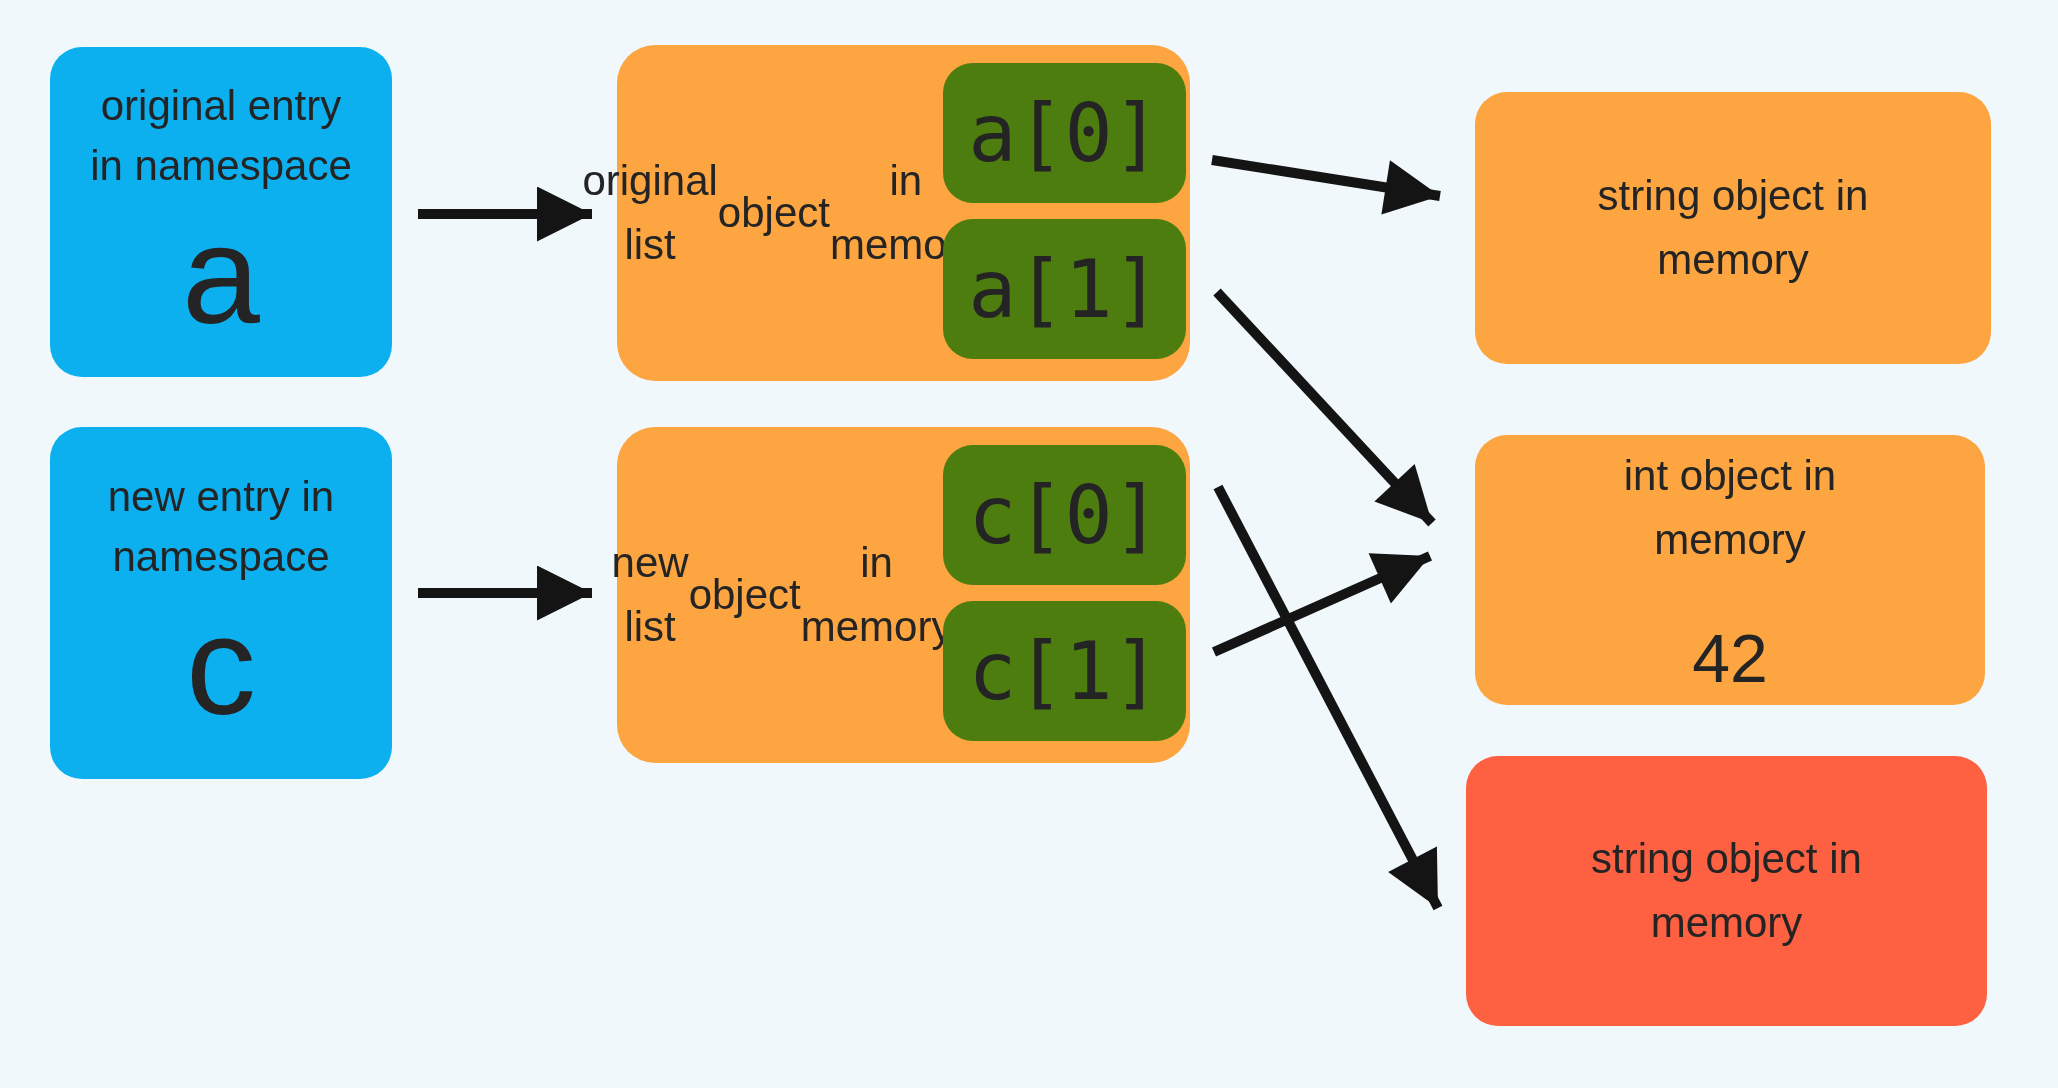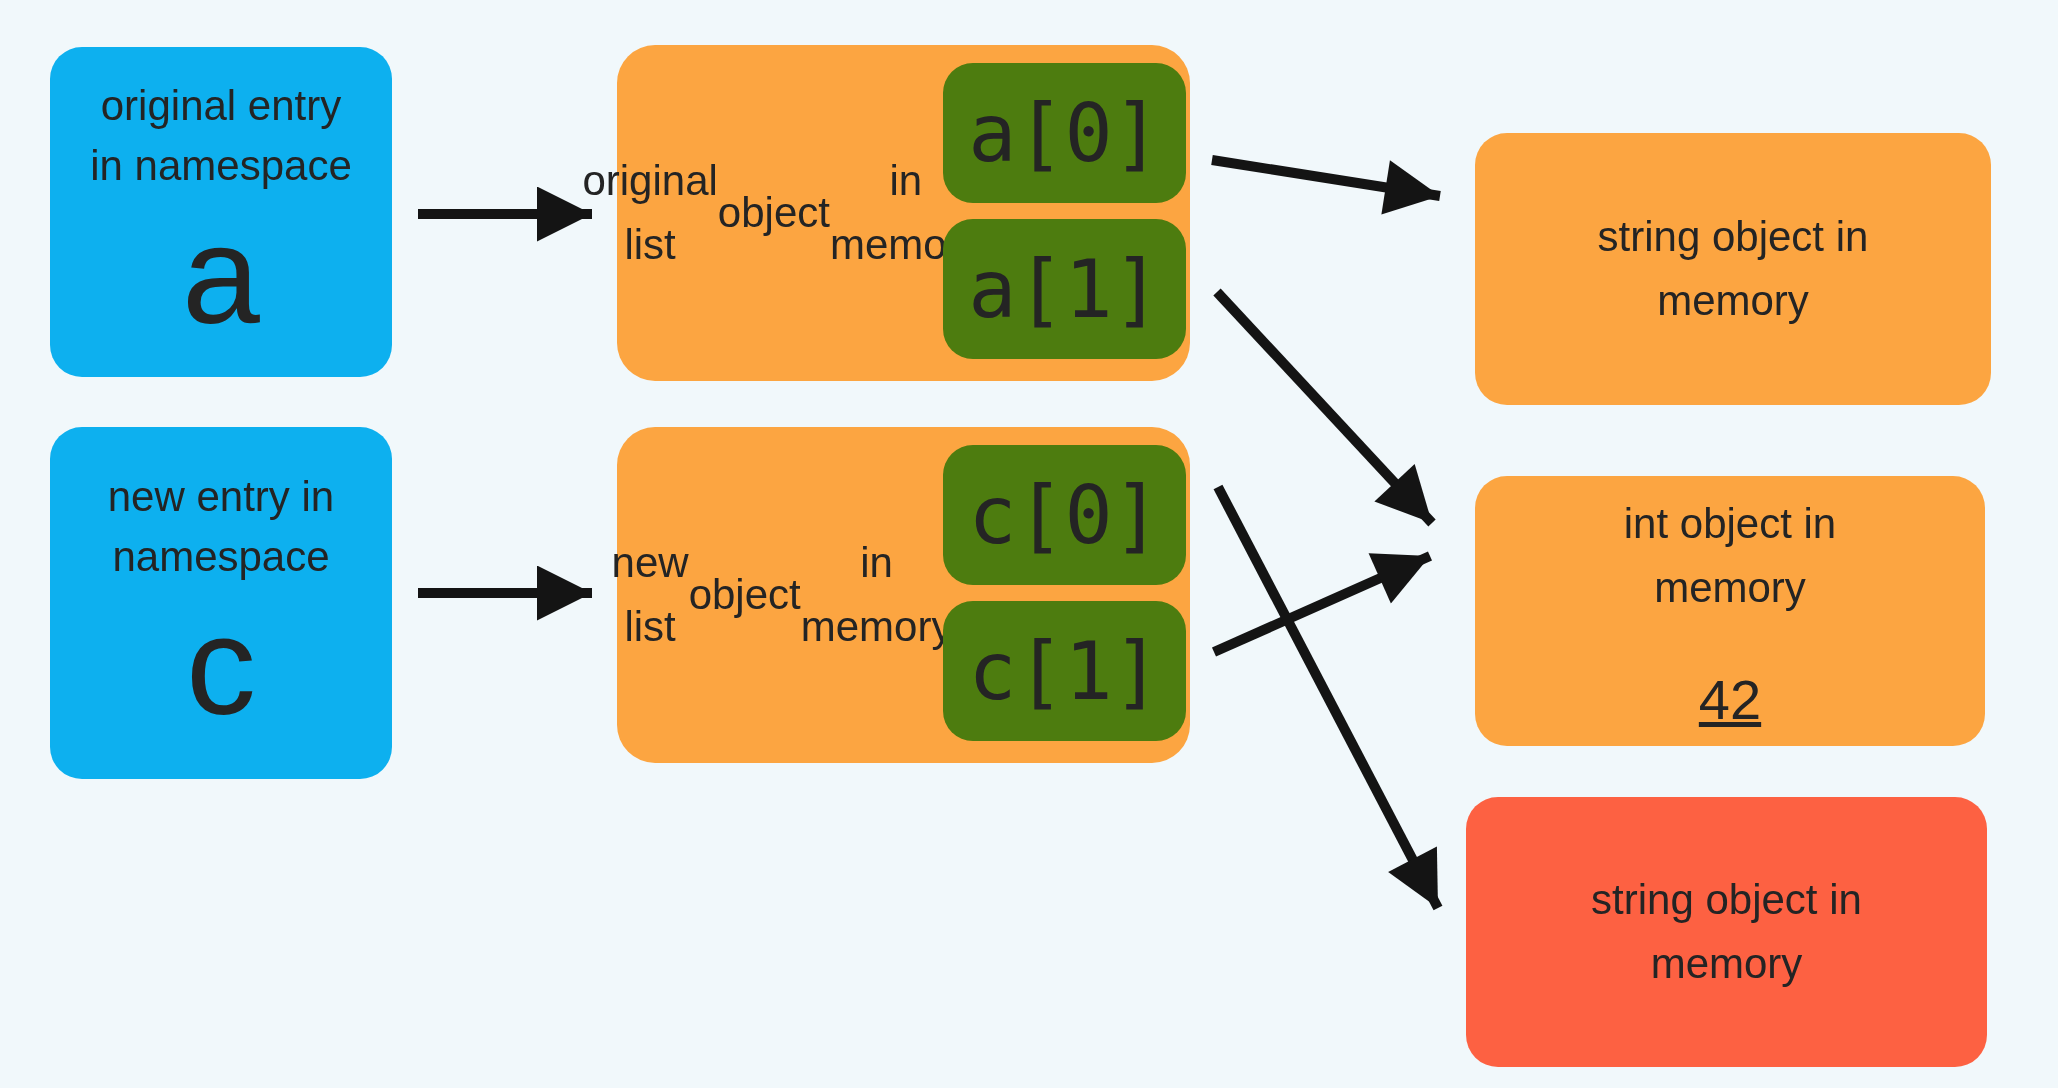--- a/index.html
+++ b/index.html
@@ -25,26 +25,26 @@
   .list-label{position:absolute;left:20px;top:0;width:290px;height:100%;
               display:flex;flex-direction:row;align-items:center;justify-content:center;
               font-size:42px;line-height:1.52;}
   .slot{position:absolute;left:326px;width:243px;height:140px;background:#4d7c0f;
         border-radius:30px;display:flex;align-items:center;justify-content:center;
         font-family:"DejaVu Sans Mono", monospace;font-size:80px;font-weight:500;}
   .slot-0{top:18px;}
   .slot-1{top:174px;}
 
   
-  .mem-box{border-radius:32px;padding:10px 24px;margin-top:41px;}
+  .mem-box{border-radius:32px;padding:10px 24px;}
   .mem-orange{background:#fca541;}
   .mem-red{background:#fd6142;}
   .mem-label{font-size:42px;line-height:1.52;}
   .mem-value-mono{font-family:"DejaVu Sans Mono", monospace;font-size:62px;font-weight:500;margin-top:16px;}
-  .mem-value-sans{font-size:56px;font-weight:400;margin-top:10px;line-height:1.1;text-decoration:underline;}
+  .mem-value-sans{font-size:68px;font-weight:400;margin-top:10px;line-height:1.1;}
 
   svg.arrows{position:absolute;left:0;top:0;width:2058px;height:1088px;pointer-events:none;}
 </style>
 </head>
 <body>
 
 <div class="canvas">
 
   <div class="box ns-box" style="left:50px;top:47px;width:342px;height:330px;">
     <div class="ns-label">

